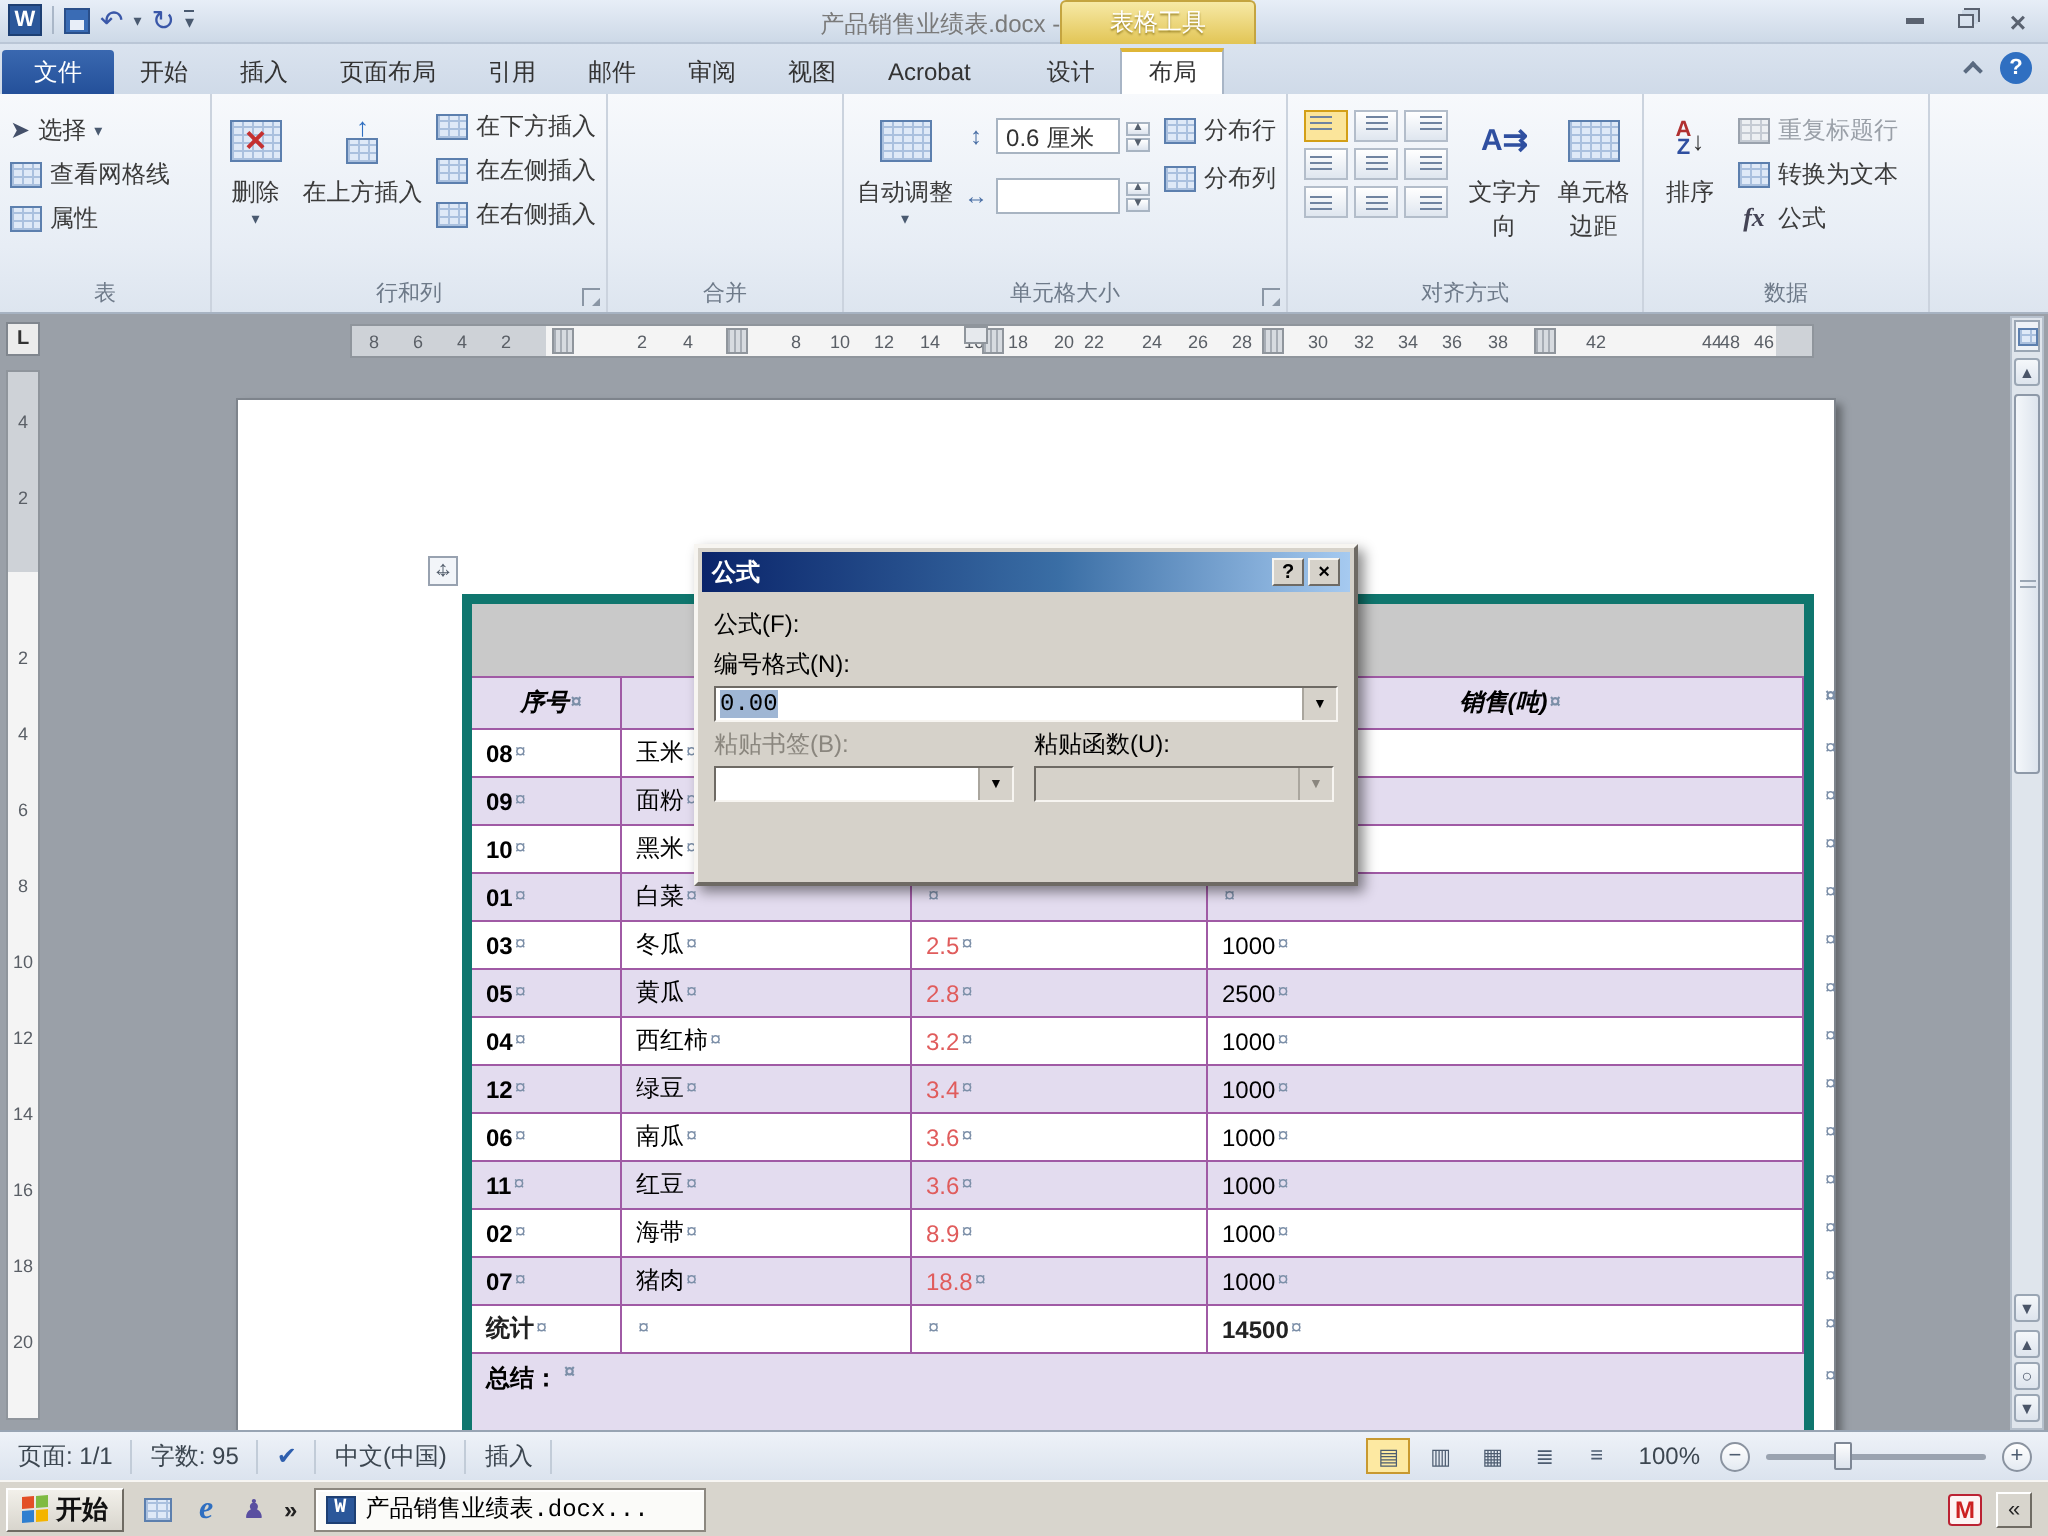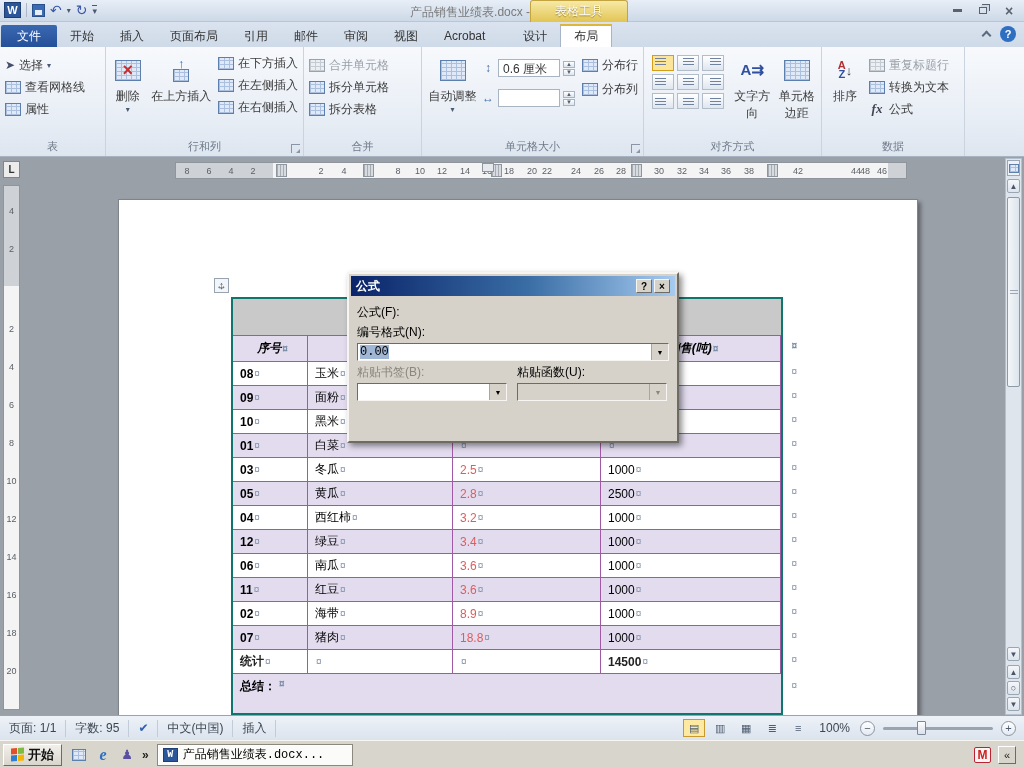--- a/index.html
+++ b/index.html
@@ -80,21 +80,21 @@
 .indent-sl{position:absolute;top:0;width:12px;height:9px;background:#e6e9ed;border:1px solid #8f959c}
 
 
 .docarea{position:absolute;top:185px;left:0;right:0;bottom:53px;background:#9aa0a8;overflow:hidden}
 .vruler{position:absolute;left:3px;top:0;width:17px;height:525px;background:#f4f4f4;border:1px solid #8f959c;overflow:hidden}
 .vseg-grey{position:absolute;left:0;right:0;top:0;height:100px;background:#ced2d7}
 .vmark{position:absolute;left:0;right:0;text-align:center;font-size:9px;color:#5a5f66}
 .page{position:absolute;left:118px;top:14px;width:800px;height:520px;background:#fff;border:1px solid #7e848c;box-shadow:3px 3px 4px rgba(0,0,0,.35)}
 .movehandle{position:absolute;left:95px;top:78px;width:15px;height:15px;border:1px solid #98a2b0;background:#f2f5f9;color:#55606e}
 .movehandle span{position:absolute;inset:0;display:flex;align-items:center;justify-content:center;font-size:11px;line-height:11px}
-.wtable{position:absolute;left:112px;top:97px;width:552px;border:2px solid #0f766e}
+.wtable{position:absolute;left:112px;top:97px;width:676px;border:5px solid #0f766e}
 .trow{position:relative;display:flex;height:24px;border-top:1px solid #a05aa5;background:#fff}
 .wtable > :first-child{border-top:none}
 .trow.shaded{background:#e3dcef}
 .title-row{height:36px;background:#c9c9c9}
 .head-row{height:26px;background:#e3dcef;font-weight:700;font-style:italic}
 .tcell{border-right:1px solid #a05aa5;padding:0 2px 0 7px;display:flex;align-items:center;gap:1px;overflow:hidden}
 .tcell:last-child{border-right:none}
 .c-id{width:75px}.c-name{width:145px}.c-price{width:148px}.c-sales{flex:1}
 .c-id .cv{font-weight:700}
 .c-price .cv{color:#e05c5c}
@@ -260,34 +260,20 @@
         <div class="smallrow">
             <span class="ticn"></span>
             <span>在右侧插入</span>
           </div>
       </div>
       <div class="grp-label">行和列</div>
       <div class="launcher"></div>
     </div>
 
     <div class="grp" style="width:118px">
-      <div class="col" style="padding-top:4px">
-        <div class="smallrow disabled">
-            <span class="ticn grey"></span>
-            <span>合并单元格</span>
-          </div>
-        <div class="smallrow">
-            <span class="ticn"></span>
-            <span>拆分单元格</span>
-          </div>
-        <div class="smallrow">
-            <span class="ticn"></span>
-            <span>拆分表格</span>
-          </div>
-      </div>
       <div class="grp-label">合并</div>
     </div>
 
     <div class="grp" style="width:222px">
       <div class="bigbtn" style="width:58px">
         <span class="bicon">
             <span class="ticn big-ticn"></span>
           </span>
         <span>自动调整</span>
         <span class="ddmark">▾</span>

